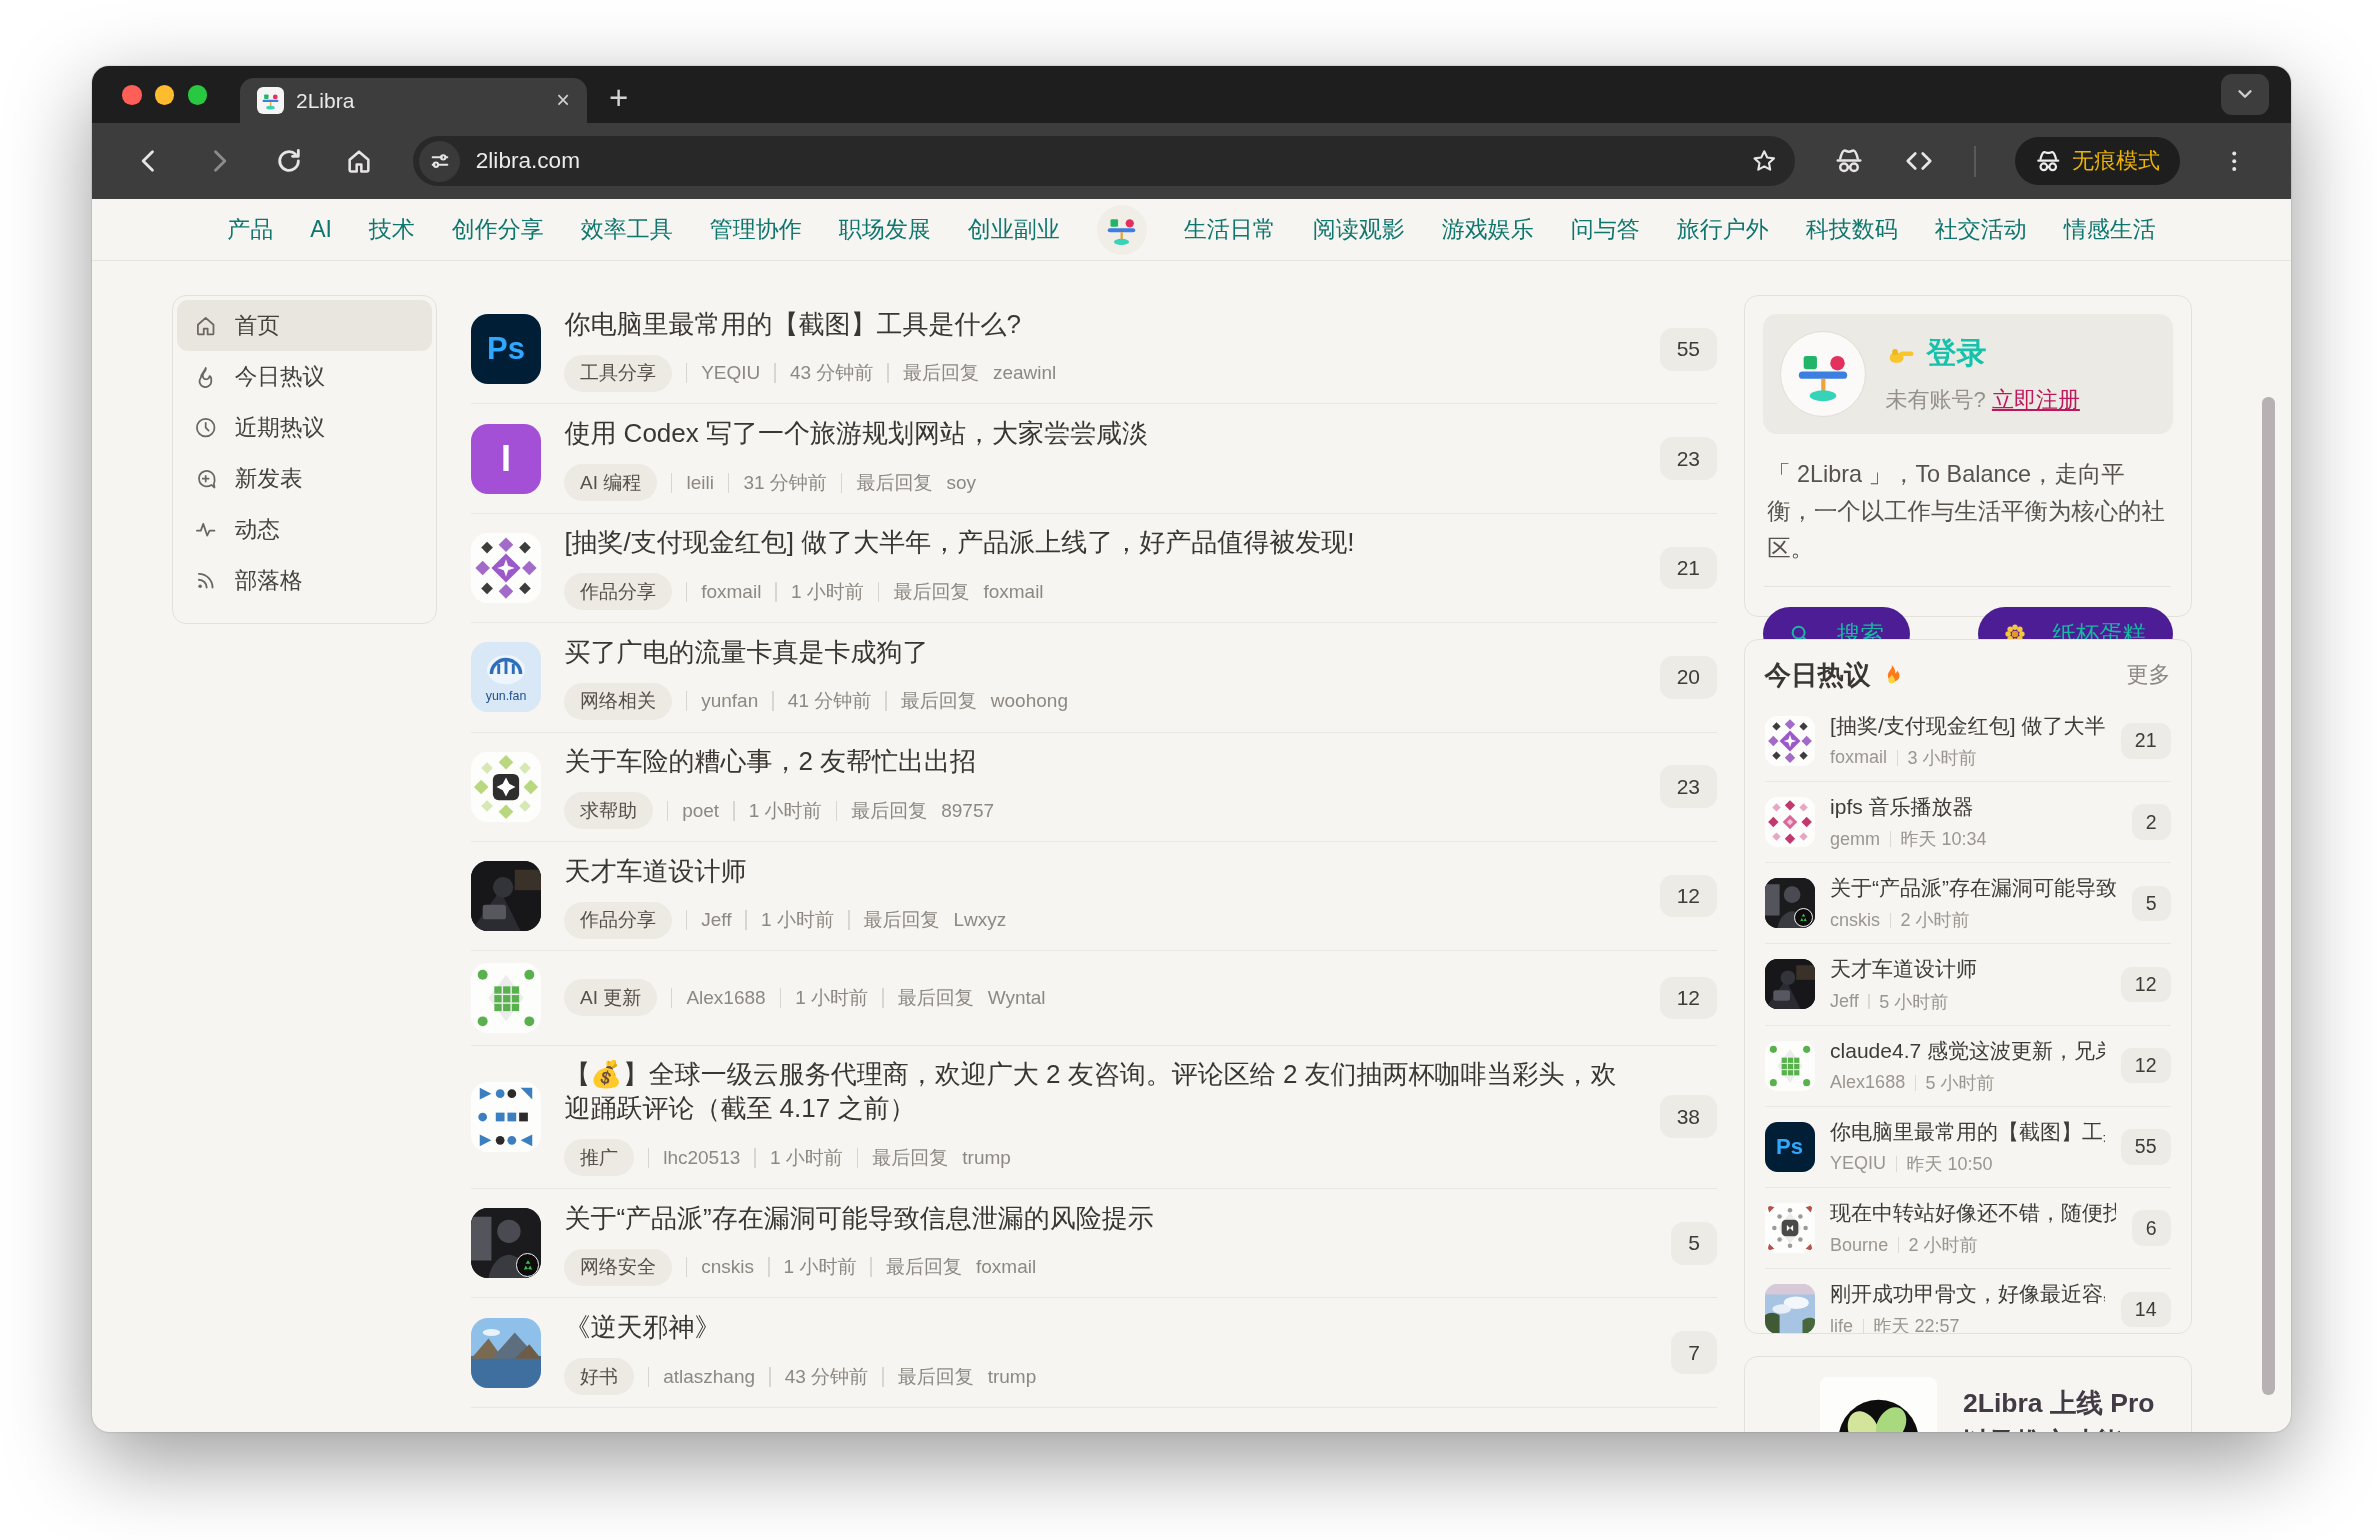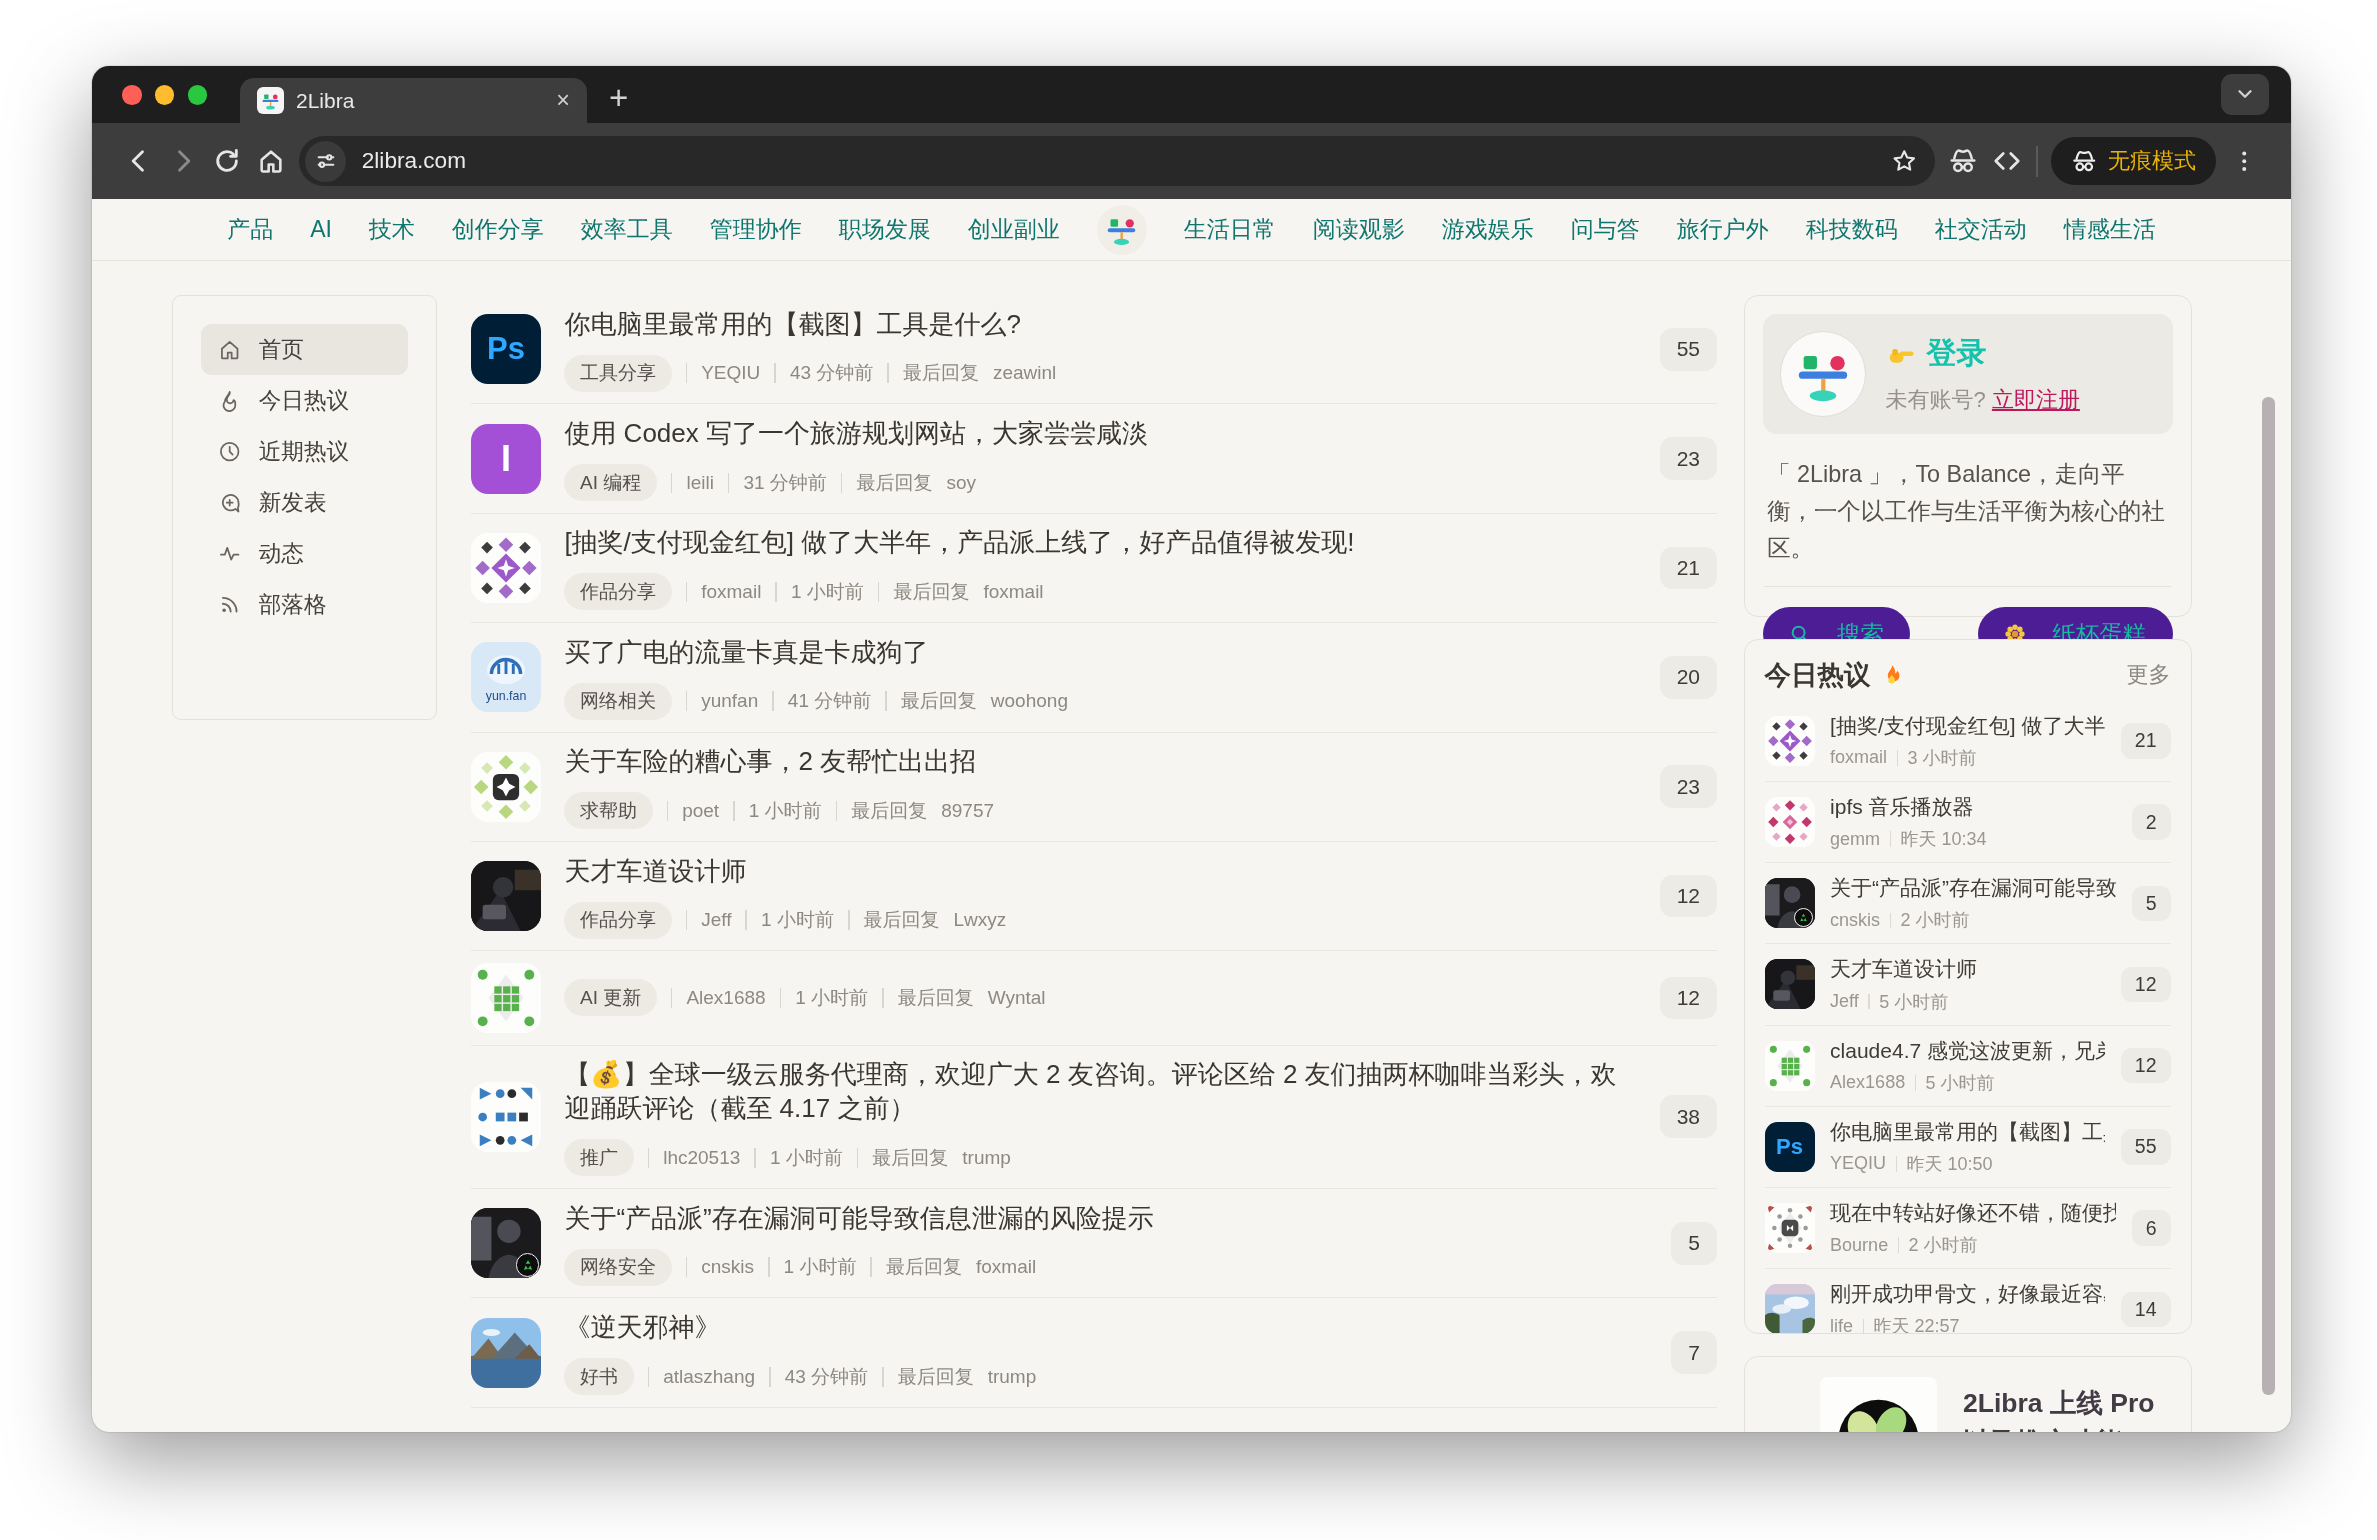--- a/index.html
+++ b/index.html
@@ -12,35 +12,35 @@
   .lights { position:absolute; left:30px; top:19px; display:flex; gap:13.3px; }
   .light { width:19.5px; height:19.5px; border-radius:50%; }
   .l-red{ background:#ff5f57;} .l-yellow{ background:#febc2e;} .l-green{ background:#28c840;}
   .tab { margin-left:148px; width:347px; height:45px; background:#3d3d3d; border-radius:14px 14px 0 0; display:flex; align-items:center; padding:0 17px; gap:12.5px; }
   .tab-fav { width:26.5px; height:26.5px; background:#f5f5f5; border-radius:6.2px; display:flex; align-items:center; justify-content:center; flex:none; }
   .tab-title { color:#e9e9e9; font-size:21px; flex:1; }
   .tab-close { color:#cfcfcf; font-size:23.4px; line-height:23.4px; }
   .newtab { color:#d3d3d3; font-size:33px; font-weight:300; margin:0 0 6.2px 22px; }
   .strip-chevron { position:absolute; right:22px; top:7.8px; width:48px; height:41px; background:#3d3d3d; border-radius:11px; display:flex; align-items:center; justify-content:center; }
   
-  .toolbar { height:76px; background:#3d3d3d; display:flex; align-items:center; padding:0 31px; gap:13px; flex:none; }
+  .toolbar { height:76px; background:#3d3d3d; display:flex; align-items:center; padding:0 41px; gap:39px; flex:none; }
   .tico { width:31px; height:31px; display:flex; align-items:center; justify-content:center; flex:none; }
   .urlpill { flex:1; height:50px; background:#282828; border-radius:25px; display:flex; align-items:center; padding:0 17px 0 6.2px; gap:15.6px; }
   .tune-circle { width:41px; height:41px; border-radius:50%; background:#3a3a3a; display:flex; align-items:center; justify-content:center; }
   .url-text { color:#eceaea; font-size:22.6px; flex:1; }
   .incog-badge { height:48px; background:#1e1e1e; border-radius:24px; display:flex; align-items:center; gap:11px; padding:0 20px; }
   .incog-badge span { color:#eab308; font-size:22px; }
   .vline { width:1.6px; height:31px; background:#5a5a5a; }
   
   .sitenav { height:62px; background:#f7f5f1; border-bottom:1.6px solid #e7e3dd; display:flex; align-items:center; justify-content:center; gap:37px; flex:none; }
   .navitem { font-size:23px; color:#0f766e; white-space:nowrap; }
   .nav-logo { width:50px; height:50px; border-radius:50%; background:#f1eee7; display:flex; align-items:center; justify-content:center; }
   
   .contentrow { flex:1; display:flex; padding:34px 0 0 80px; gap:0; overflow:hidden; position:relative; }
-  .leftcard { width:265px; height:425px; border:1.6px solid #e5e1da; border-radius:9px; padding:28px; flex:none; }
+  .leftcard { width:265px; height:329px; border:1.6px solid #e5e1da; border-radius:14px; padding:4px; flex:none; }
   .sitem { height:51px; display:flex; align-items:center; gap:15.6px; padding-left:15.6px; border-radius:11px; color:#45413c; font-size:22.6px; }
   .sitem.active { background:#e9e5df; }
   .sicon { width:26.5px; height:26.5px; flex:none; display:flex; align-items:center; justify-content:center; }
   
   .postlist { width:1246px; margin-left:34px; flex:none; }
   .row { display:flex; align-items:center; gap:23.4px; padding:11.7px 0; min-height:93px; }
   .row + .row { border-top:1.6px solid #eae6e0; }
   .av { width:70px; height:70px; border-radius:17px; flex:none; overflow:hidden; position:relative; display:flex; align-items:center; justify-content:center; }
   .avtxt { font-weight:bold; }
   .mid { flex:1; min-width:0; }

